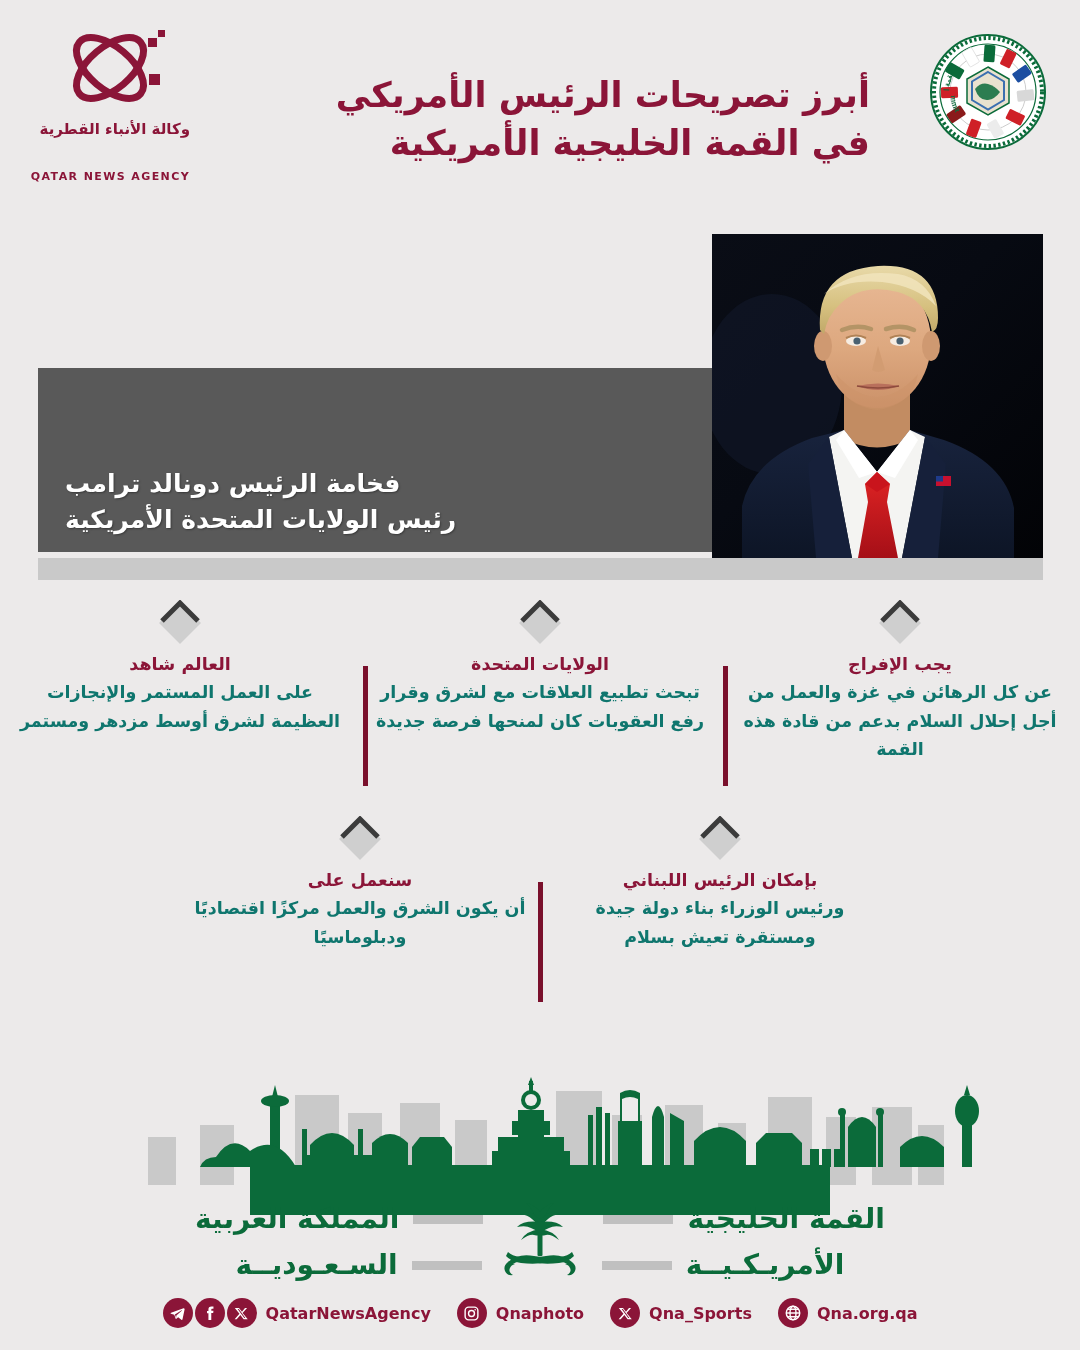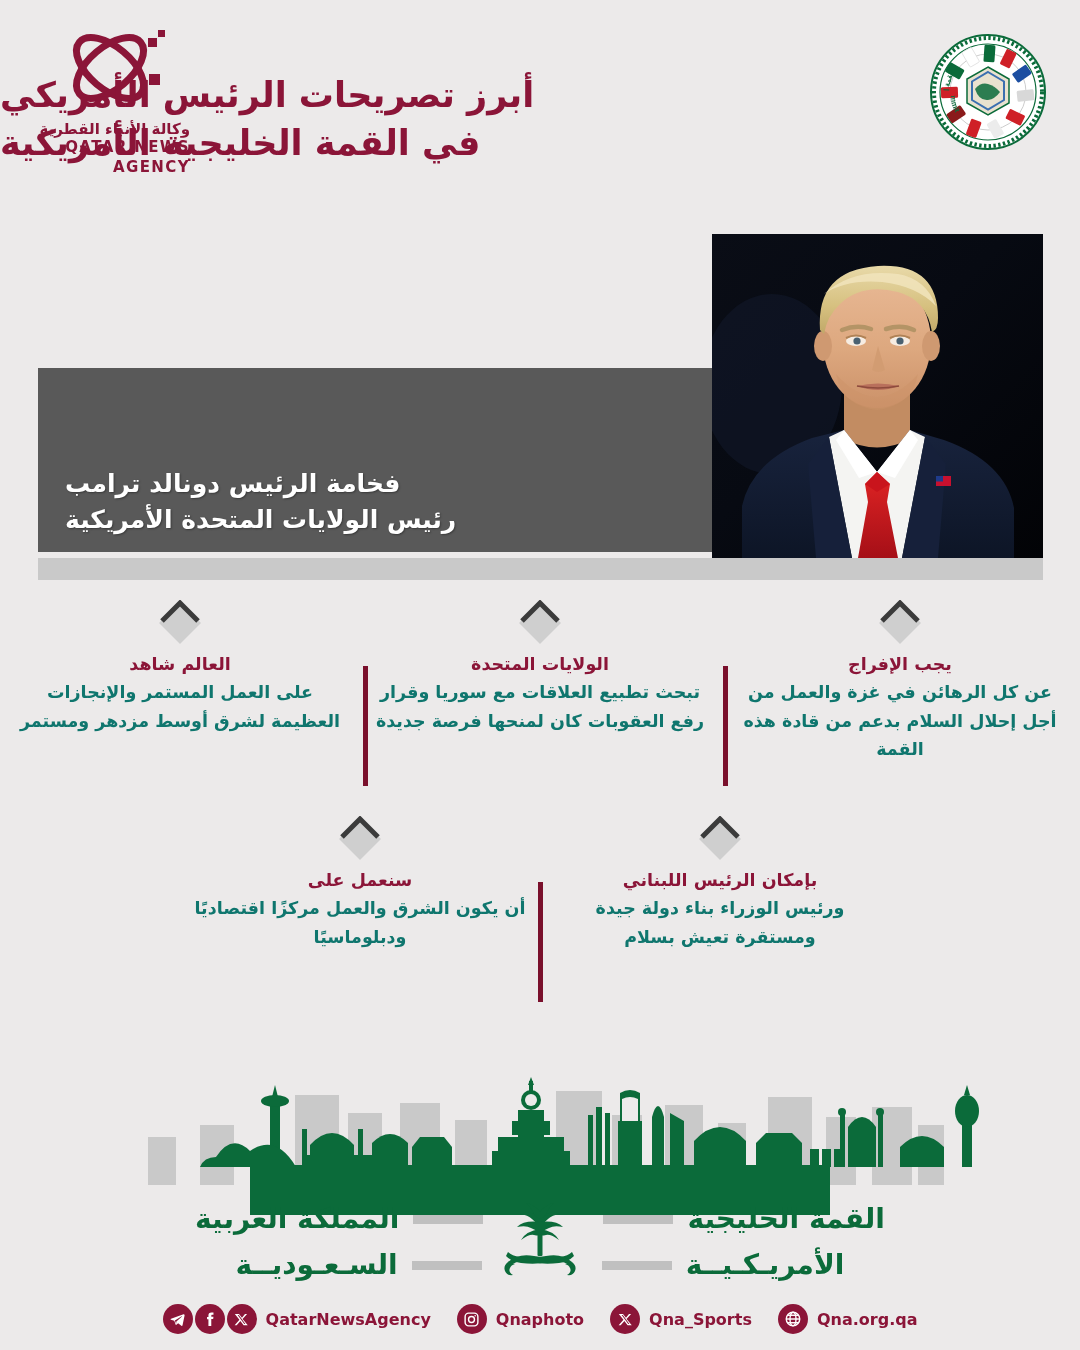--- a/index.html
+++ b/index.html
@@ -22,26 +22,26 @@
   .qna-logo {
     position:absolute; top:22px; left:30px; width:160px; height:150px;
     text-align:right;
   }
   .qna-mark { width:100%; height:92px; }
   .qna-ar {
     font-size:15px; font-weight:bold; color:#8B1538; letter-spacing:0px;
     line-height:1.2; margin-top:2px;
   }
   .qna-en {
-    font-size:15px; font-weight:bold; color:#8B1538;
-    letter-spacing:1.4px; line-height:1.3; direction:ltr;
+    font-size:11px; font-weight:bold; color:#8B1538;
+    letter-spacing:1.4px; line-height:1.3; direction:ltr;margin-top:32px;
   }
   .main-title {
     position:absolute; top:72px; left:0; width:870px;
-    text-align:left;
+    text-align:right;
     color:#8B1538; font-weight:bold;
     font-size:35px; line-height:1.36;
     letter-spacing:-0.3px;
   }
   .main-title .l2 { display:block; }
 
   
   .hero { position:absolute; top:190px; left:0; width:1080px; height:400px; background:#eceaea; }
   .hero-photo {
     position:absolute; left:712px; top:44px; width:331px; height:324px;
@@ -103,21 +103,21 @@
     white-space:nowrap;
   }
   .b-dash {
     width:70px; height:9px; background:#c0c0c0; margin:0 14px;
   }
   .emblem-holder { width:92px; height:92px; position:absolute; left:50%; top:0px; transform:translateX(-50%); }
 
   
   .social {
     position:absolute; top:1298px; left:0; width:1080px; height:42px;
-    display:flex; align-items:center; justify-content:center;
+    display:flex; align-items:flex-start; justify-content:center;
     direction:ltr; gap:0px;
   }
   .s-group { display:flex; align-items:center; }
   .s-icon {
     width:30px; height:30px; border-radius:50%; background:#8B1538;
     display:flex; align-items:center; justify-content:center;
     margin-right:2px;
   }
   .s-label {
     color:#8B1538; font-weight:bold; font-size:16px;
@@ -290,21 +290,21 @@
     </div>
 
     <div class="card" style="width:360px;">
       <div class="diamond-wrap">
         <svg class="diamond" viewBox="0 0 46 46">
           <polygon points="23,2 44,23 23,44 2,23" fill="#cfcfcf"></polygon>
           <path d="M5 21 L23 3 L41 21" stroke="#3b3b3b" stroke-width="5" fill="none"></path>
         </svg>
       </div>
       <div class="card-head">الولايات المتحدة</div>
-      <div class="card-body">تبحث تطبيع العلاقات مع سوريا وقرار رفع العقوبات كان لمنحها فرصة جديدة</div>
+      <div class="card-body">تبحث تطبيع العلاقات مع لشرق وقرار رفع العقوبات كان لمنحها فرصة جديدة</div>
     </div>
 
     <div class="card" style="width:360px;">
       <div class="diamond-wrap">
         <svg class="diamond" viewBox="0 0 46 46">
           <polygon points="23,2 44,23 23,44 2,23" fill="#cfcfcf"></polygon>
           <path d="M5 21 L23 3 L41 21" stroke="#3b3b3b" stroke-width="5" fill="none"></path>
         </svg>
       </div>
       <div class="card-head">العالم شاهد</div>

